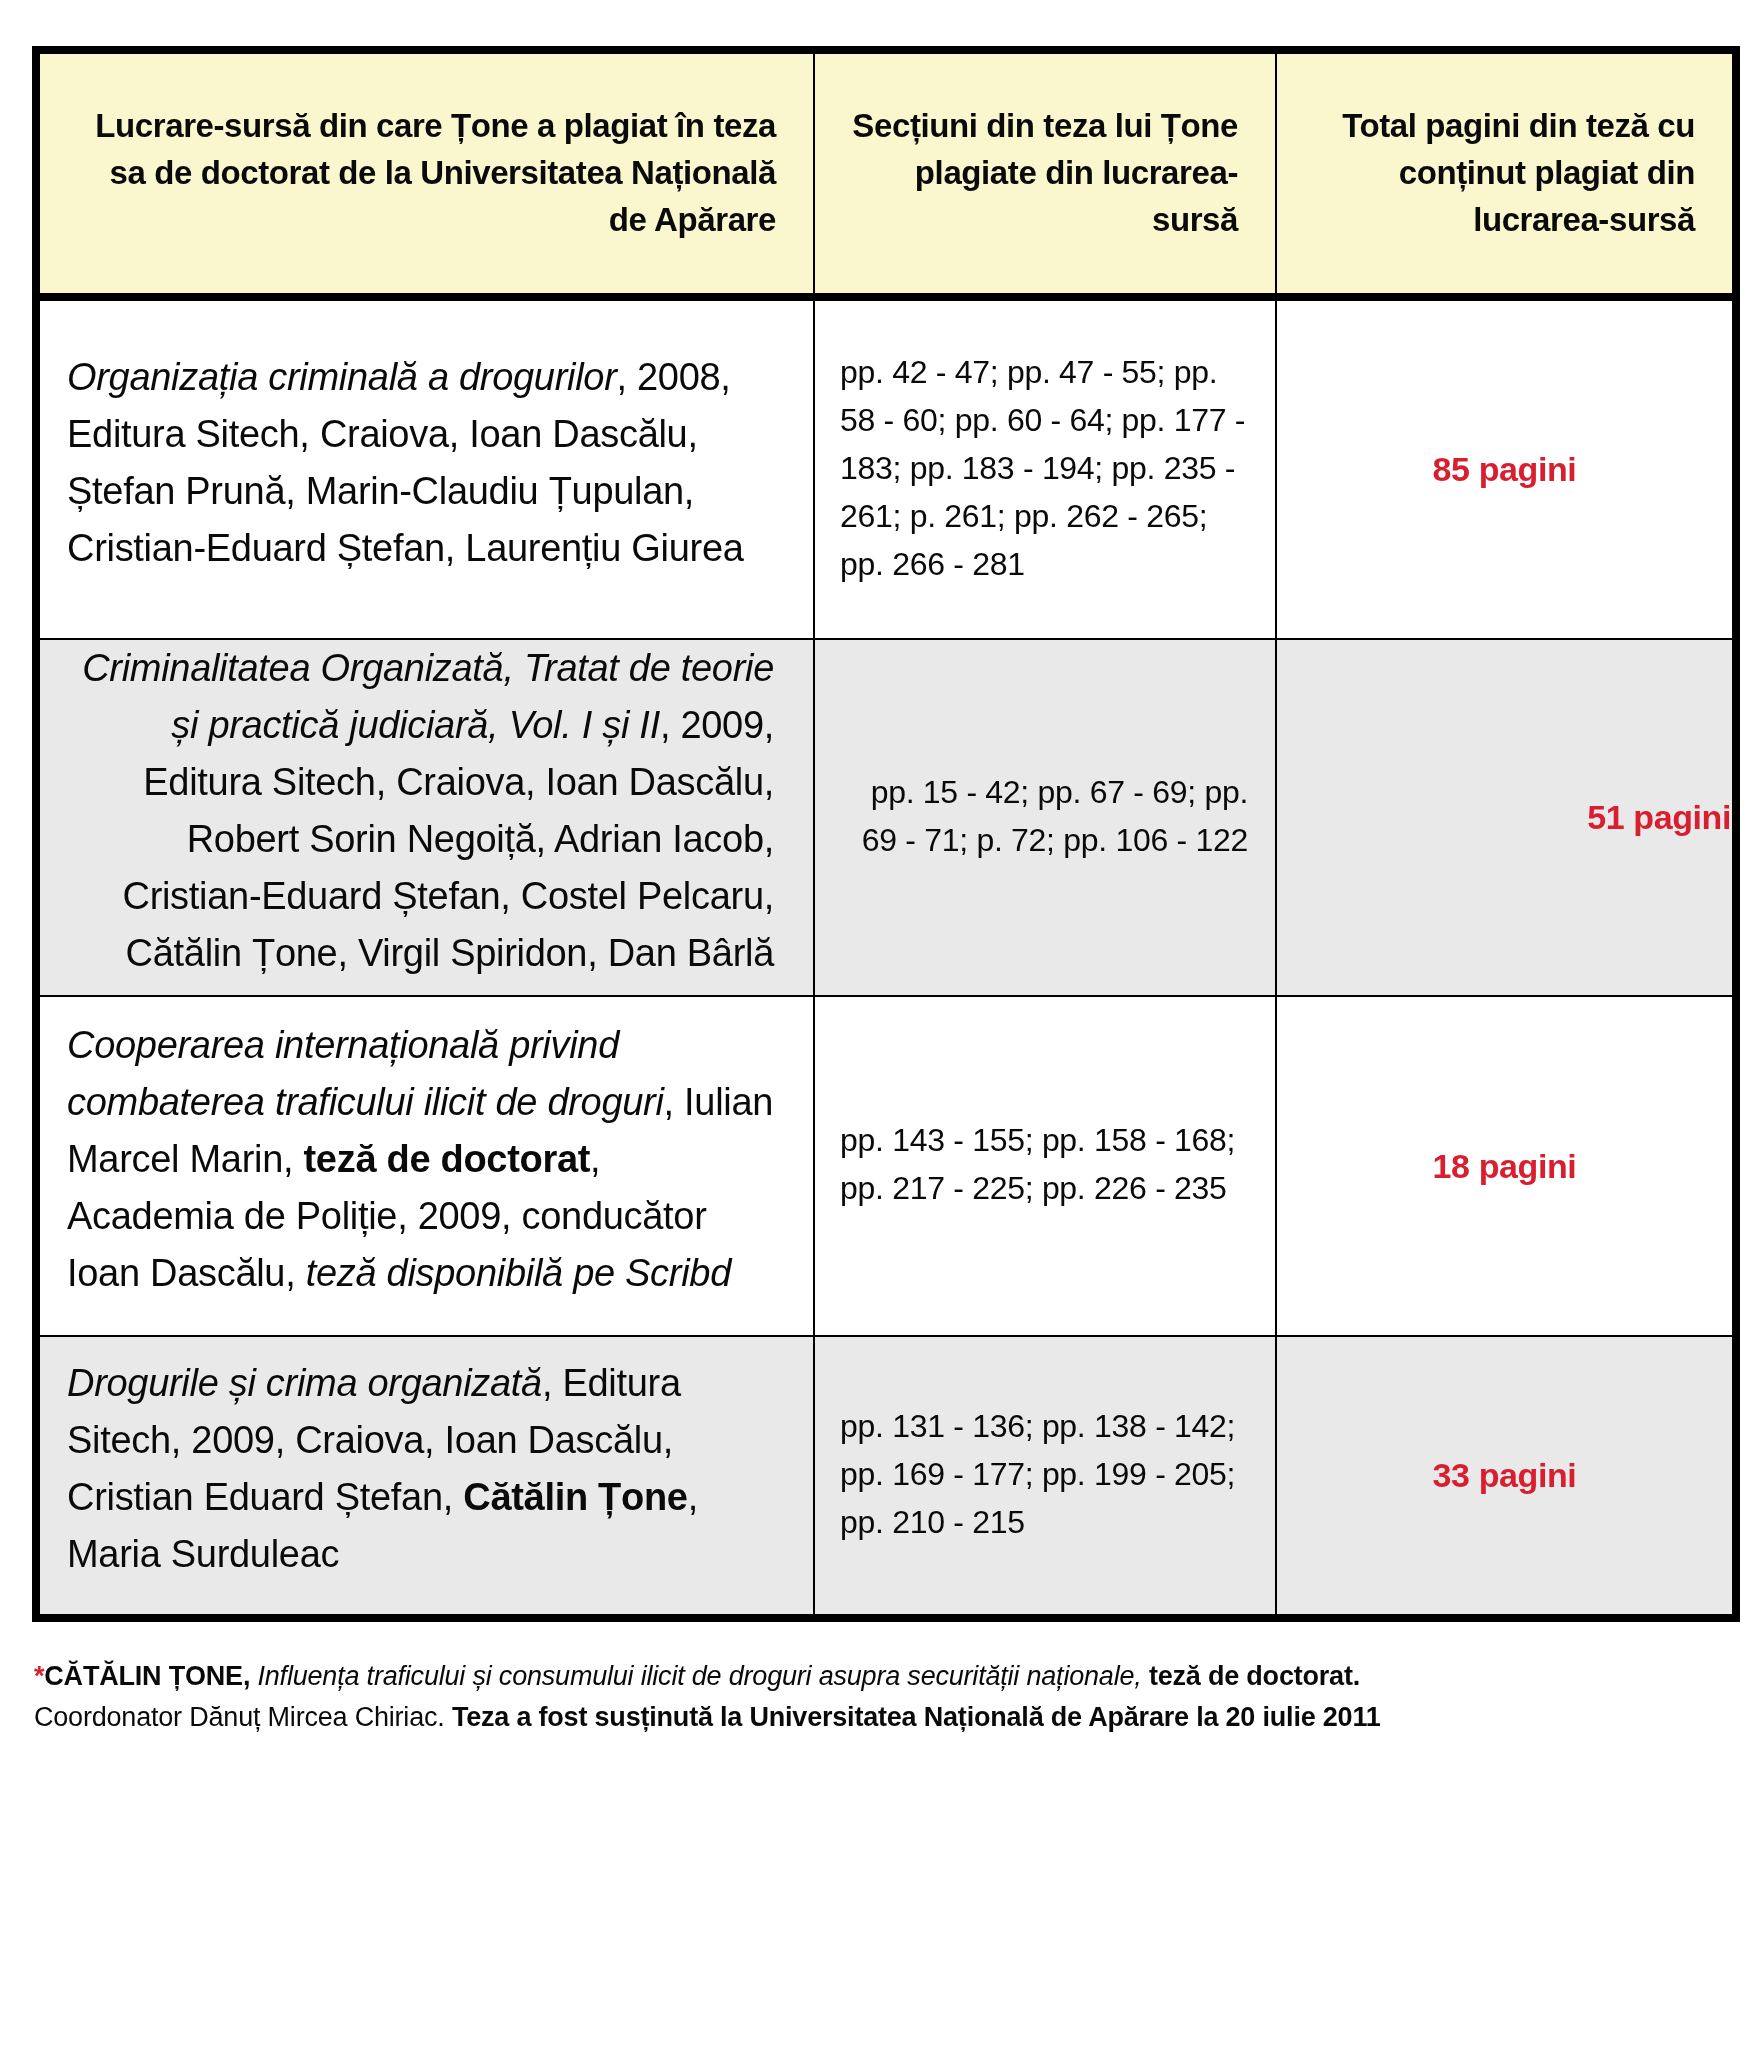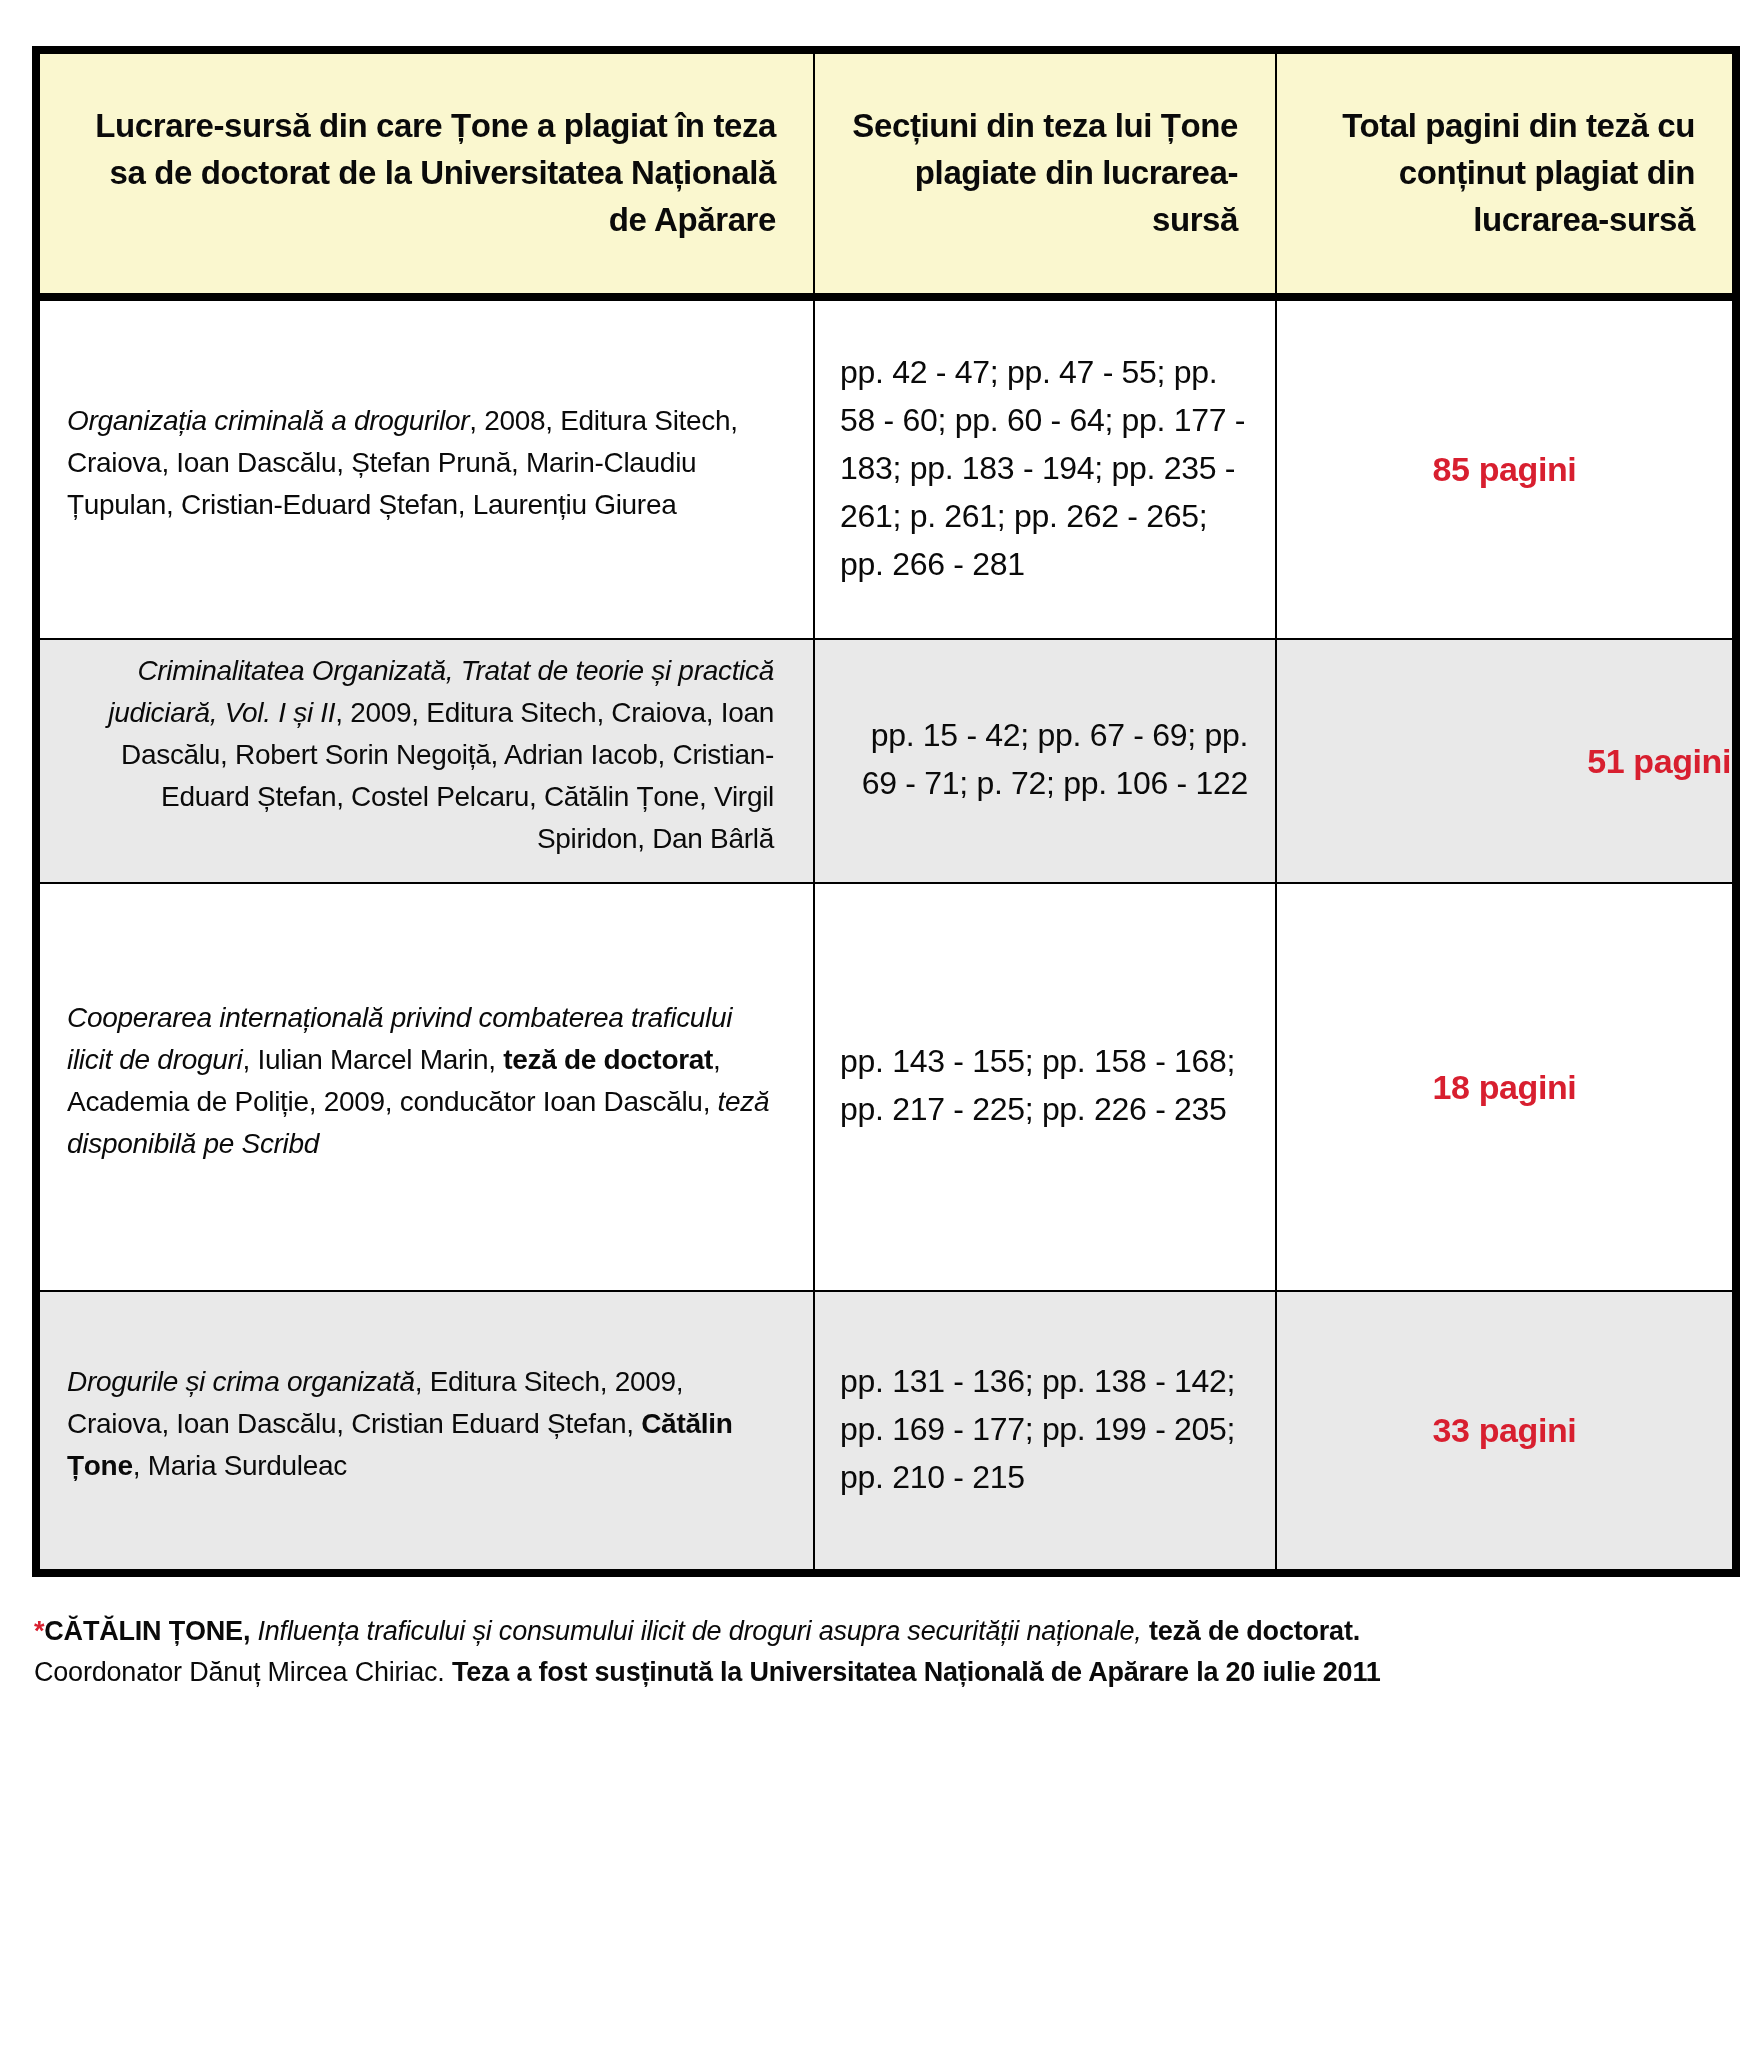--- a/index.html
+++ b/index.html
@@ -45,41 +45,41 @@
     border-bottom:8px solid #000;
     font-size:33px;
     font-weight:700;
     text-align:right;
     line-height:1.42;
     padding:0 37px 0 27px;
     height:247px;
     letter-spacing:-0.4px;
   }
   td.src{
-    font-size:28px;
+    font-size:38px;
     line-height:1.5;
     padding:0 39px 13px 27px;
     letter-spacing:-0.3px;
   }
   td.pages{
     font-size:32px;
     line-height:1.5;
     padding:0 27px 4px 25px;
     letter-spacing:-0.3px;
   }
   td.total{
     font-size:34px;
     font-weight:700;
     color:var(--red);
     text-align:center;
     letter-spacing:-0.4px;
   }
   tr.h1 td{height:342px;}
   tr.h2 td{height:244px;text-align:right;}
-  tr.h3 td{height:408px;}
+  tr.h3 td{height:340px;}
   tr.h4 td{height:282px;}
   tr.gray td{background:var(--gray);}
   td.note{
     background:var(--yellow);
     font-size:33px;
     font-weight:700;
     line-height:1.45;
     padding:28.5px 107px 28.5px 27px;
     height:130px;
     letter-spacing:-0.4px;

